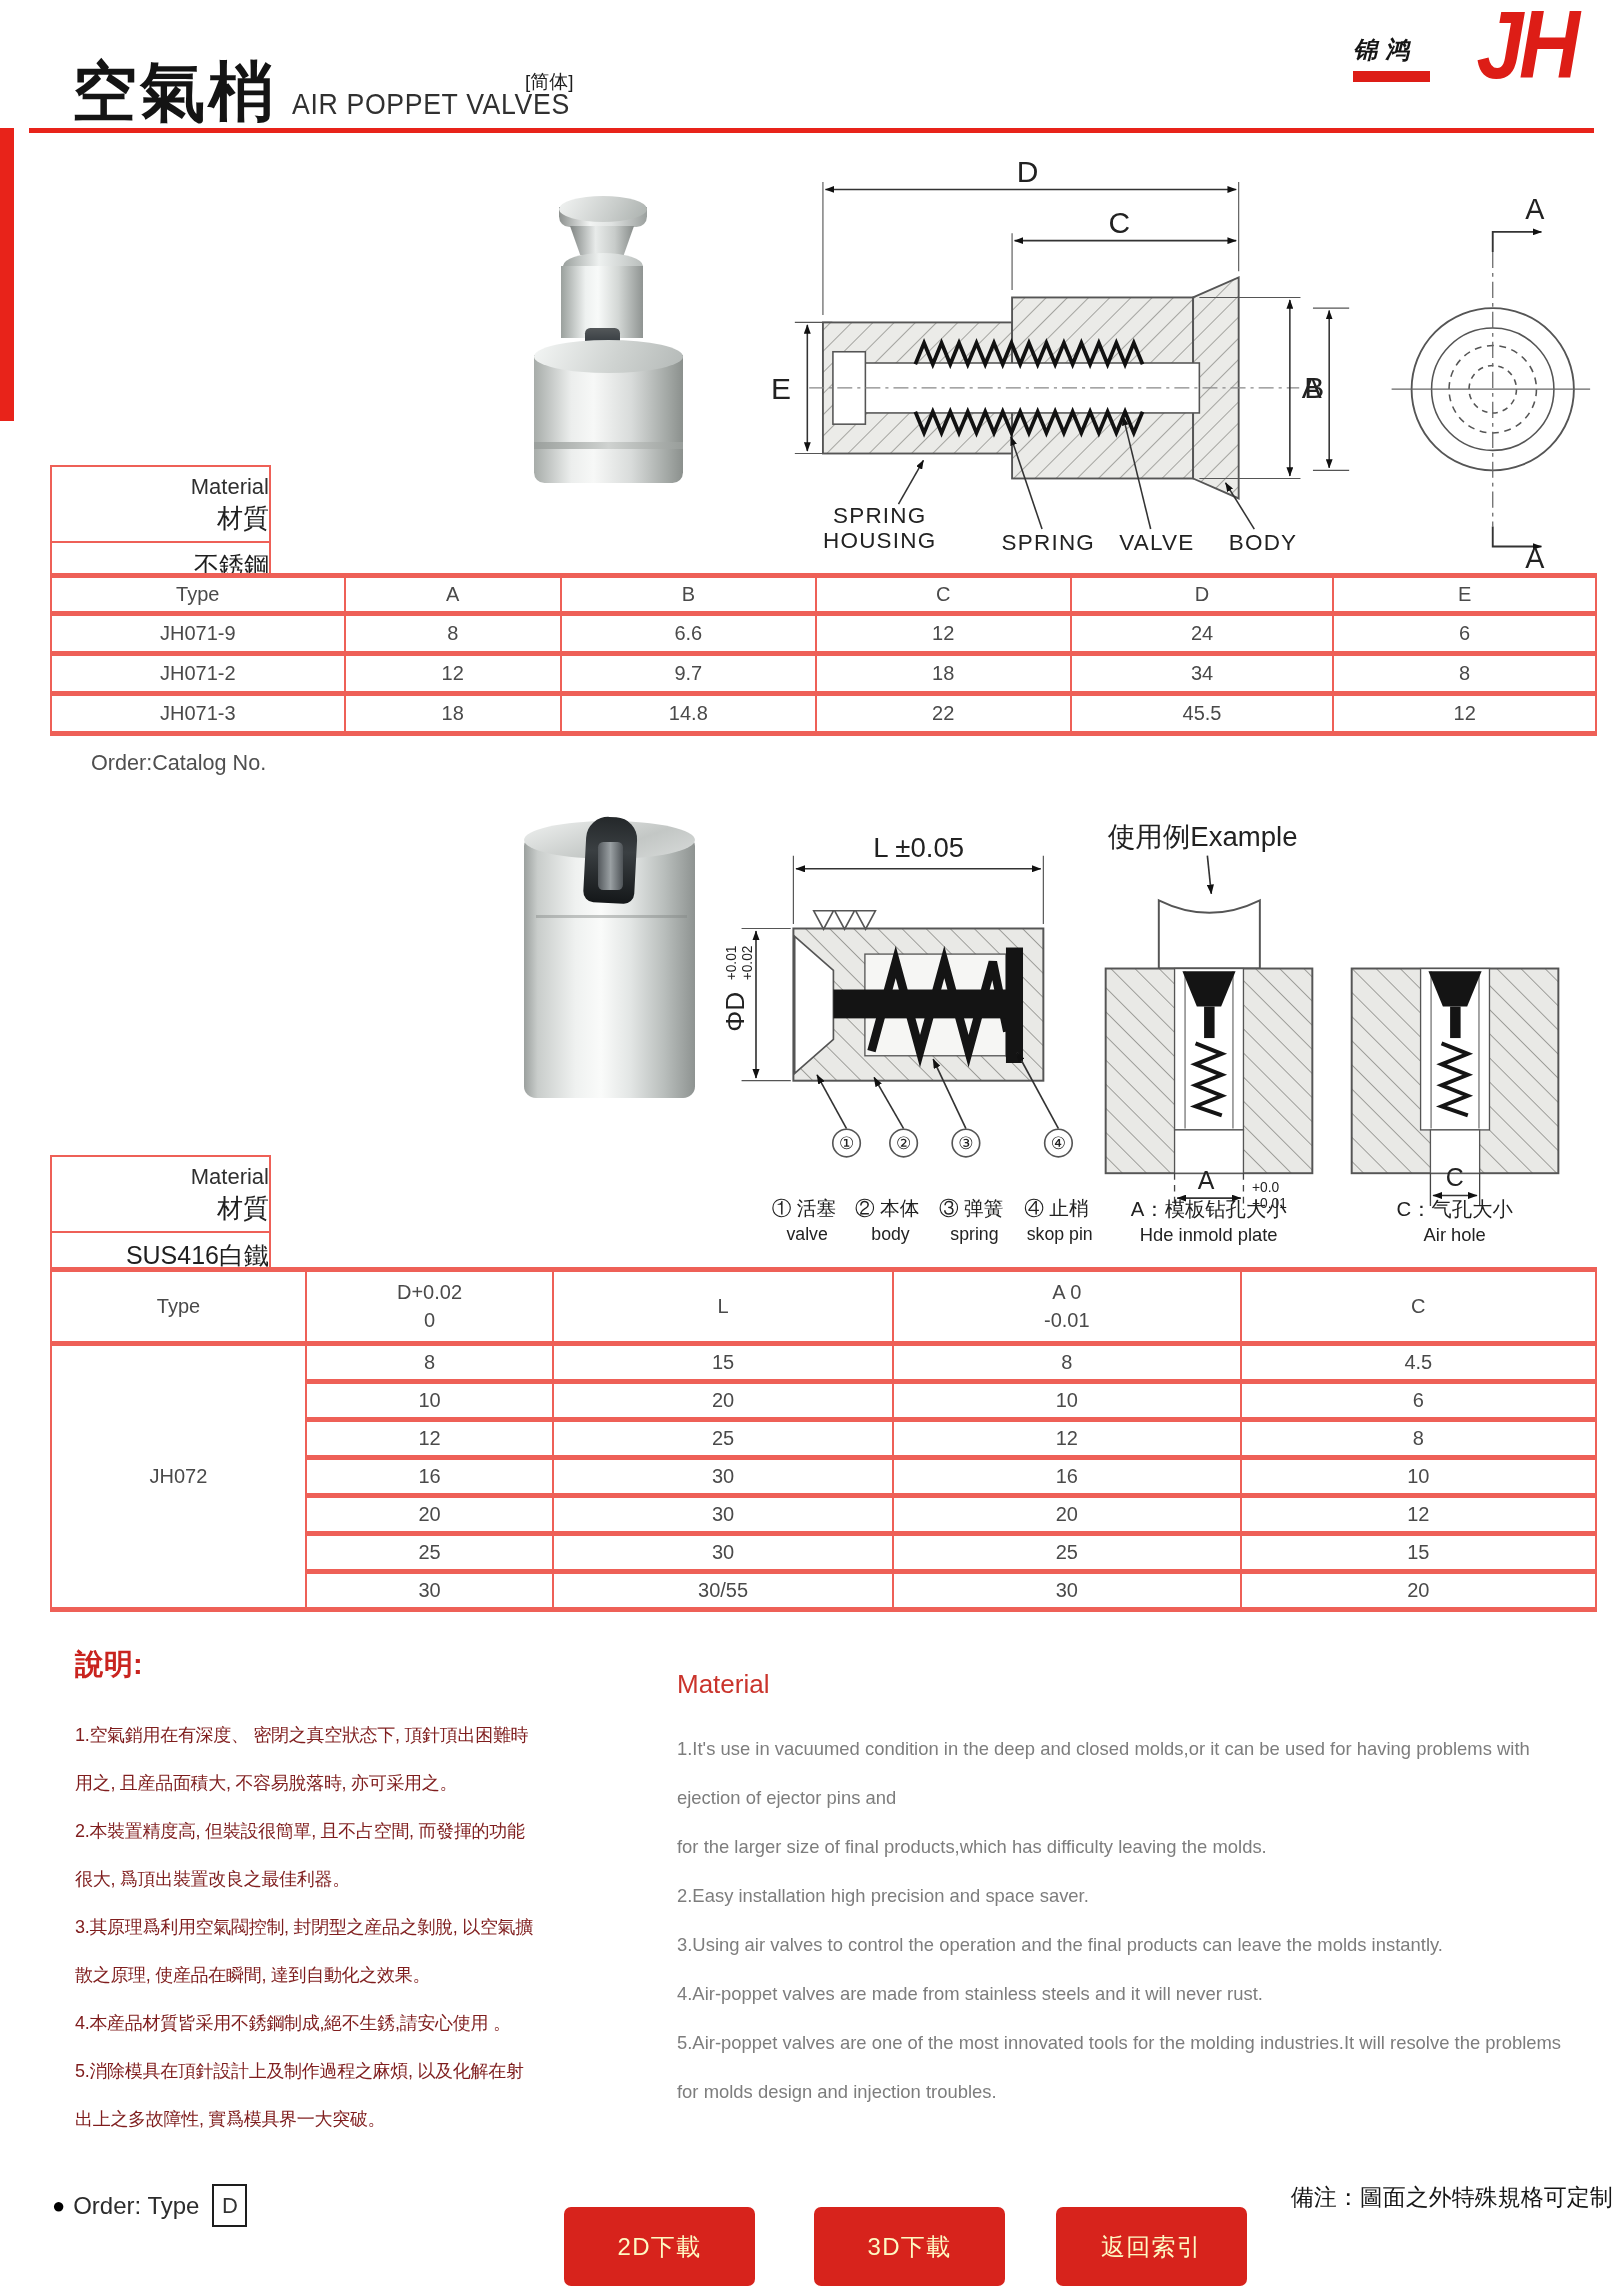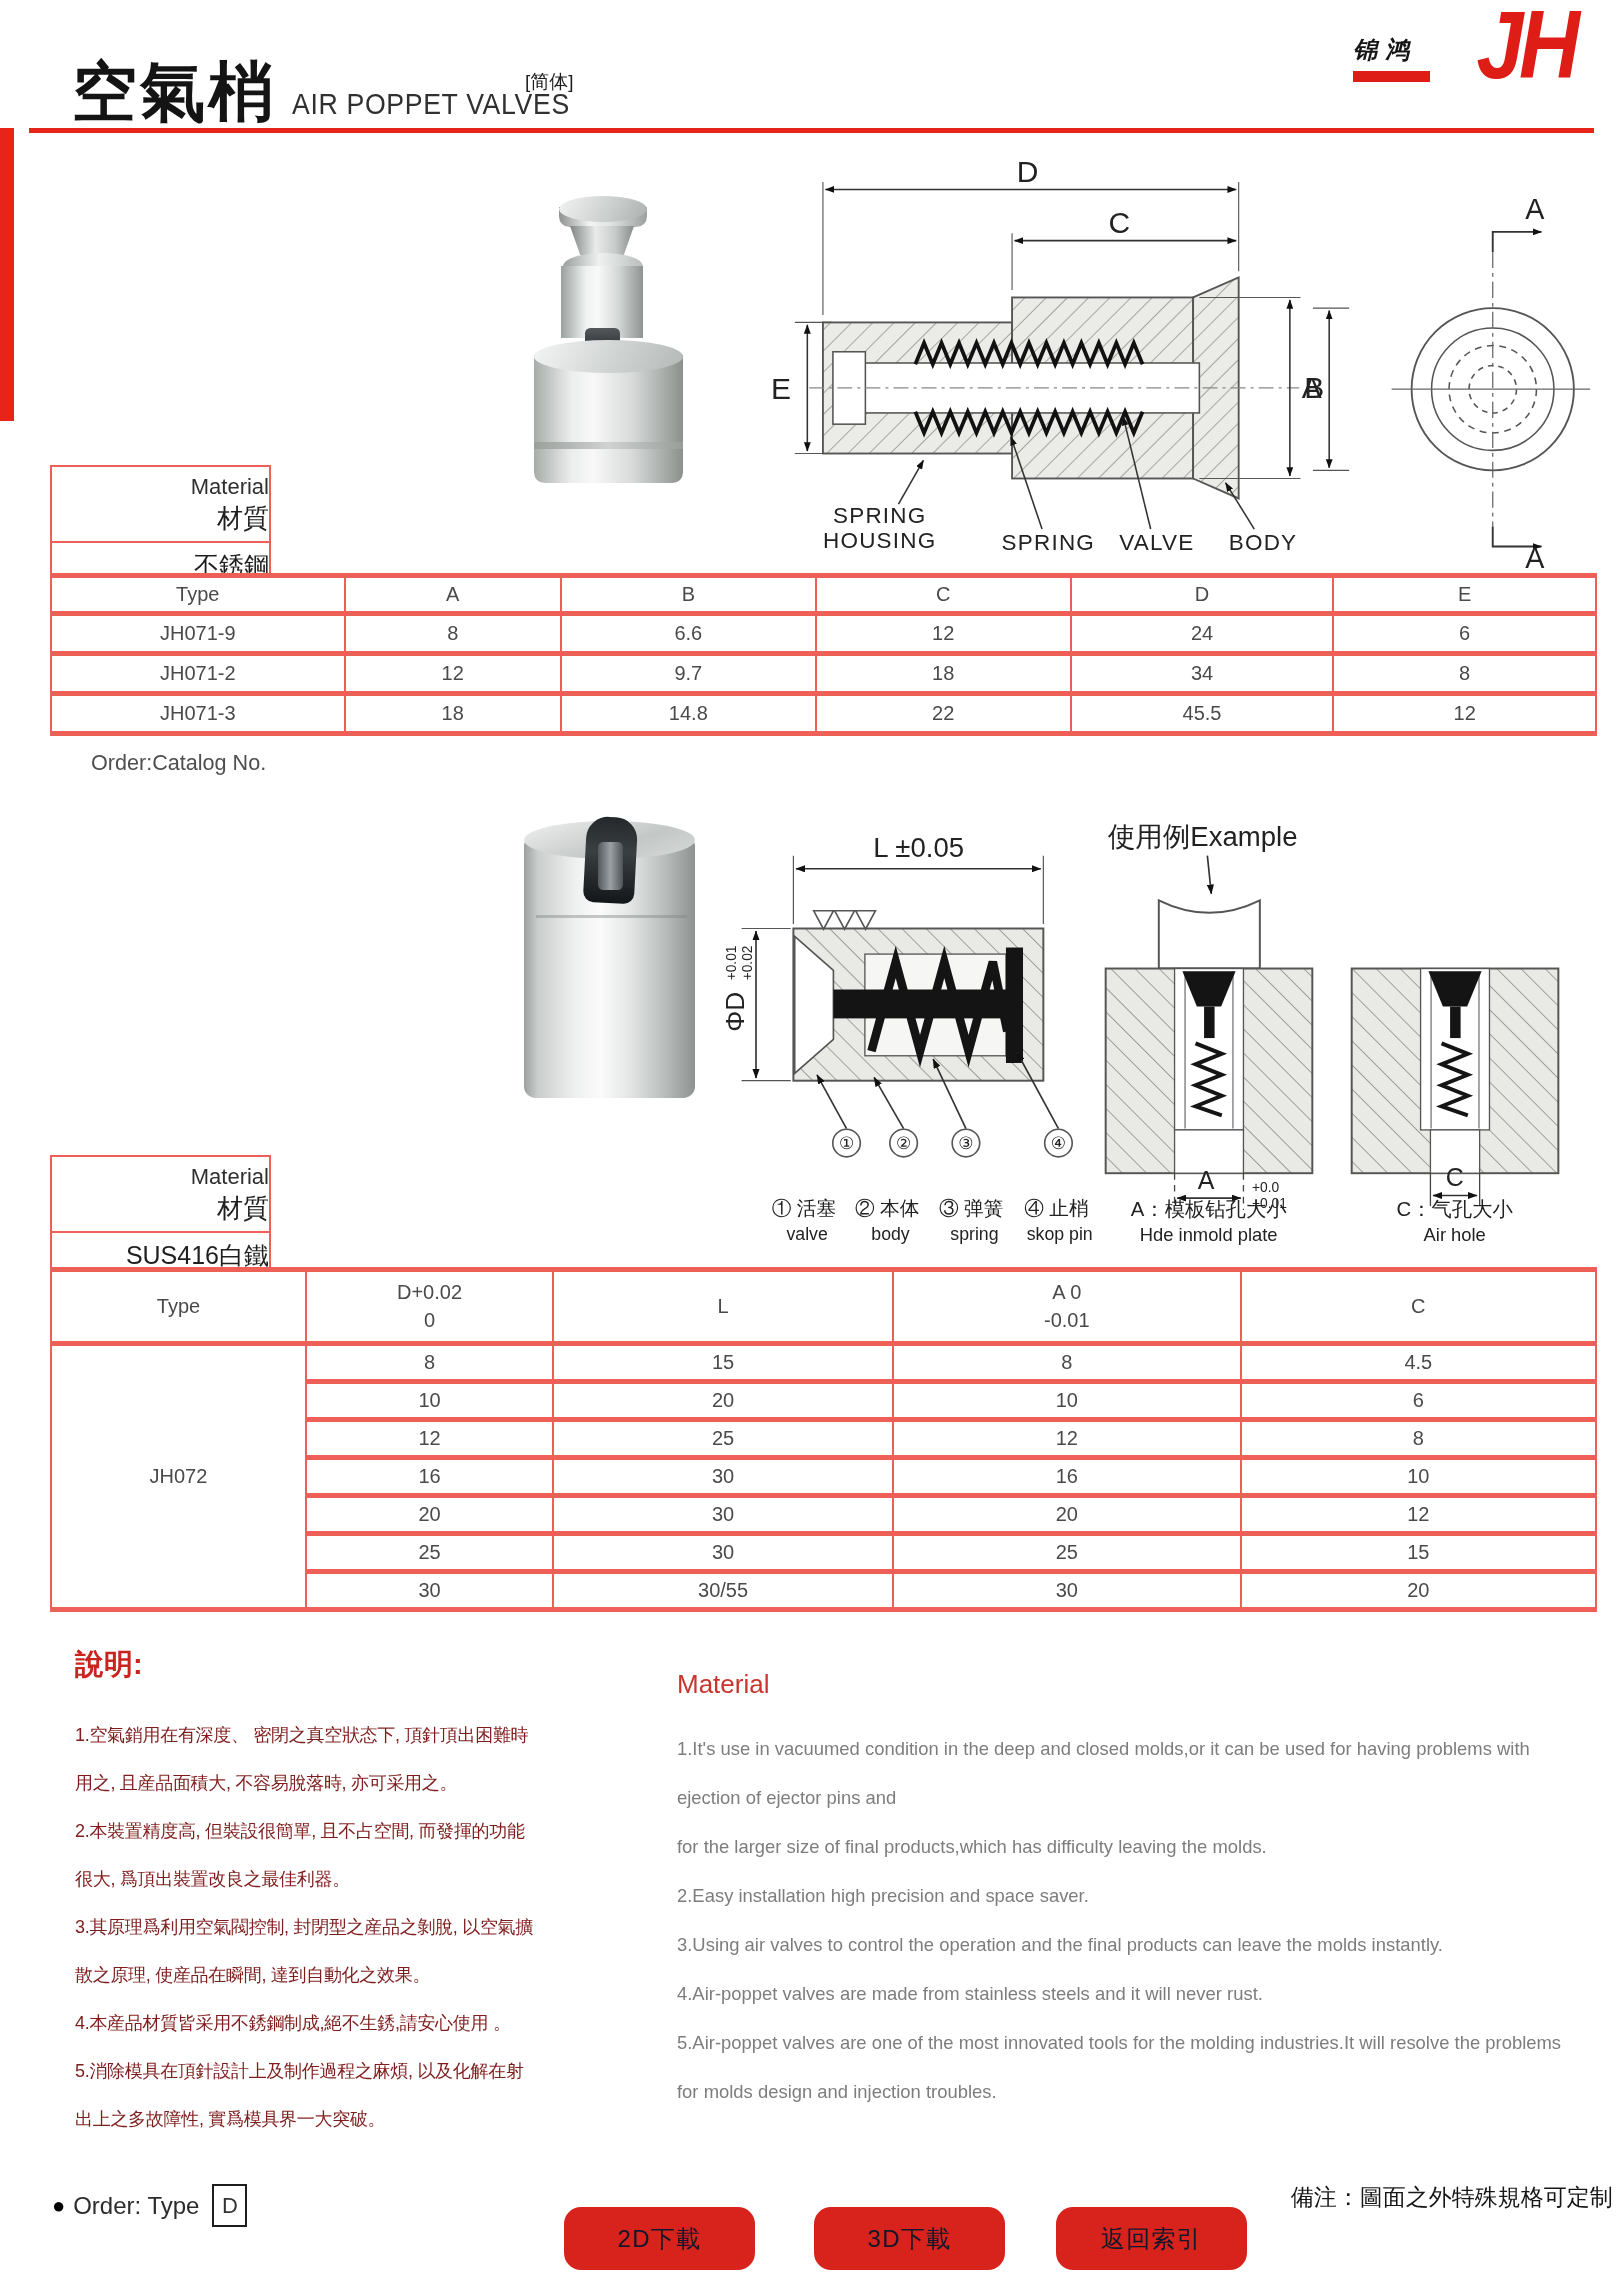--- a/index.html
+++ b/index.html
@@ -74,21 +74,21 @@
   .note-line{font-size:18px;color:#7f1d1d;line-height:48px;letter-spacing:-0.3px;white-space:nowrap;}
   .details{position:absolute;left:677px;top:1669px;width:936px;}
   .details-heading{font-size:26px;color:#ca342c;margin-bottom:23.6px;}
   .detail-line{font-size:19px;color:#7d7d7d;line-height:49px;white-space:nowrap;transform:scaleX(.97);transform-origin:left;}
 
   
   .order-line{position:absolute;left:52px;top:2184px;font-size:24px;color:#2c2c2c;display:flex;align-items:center;}
   .order-bullet{font-size:22px;margin-right:7.9px;color:#000;}
   .order-box{display:inline-block;border:2px solid #1d1d1d;width:31px;height:39px;line-height:39px;text-align:center;font-size:22px;color:#333;margin-left:13px;}
   .remark{position:absolute;right:9.2px;top:2182px;font-size:23px;color:#161616;}
-  .btn{position:absolute;top:2207px;width:191px;height:63px;background:#d7231c;border-radius:17px;color:#0f172a;
+  .btn{position:absolute;top:2207px;width:191px;height:79px;background:#d7231c;border-radius:7px;color:#fef9c3;
        font-size:24px;display:flex;align-items:center;justify-content:center;cursor:pointer;letter-spacing:1.3px;}
   .btn-2d{left:564px;} .btn-3d{left:814px;text-align:center;} .btn-back{left:1056px;}
 </style>
 </head>
 <body>
 
 <div class="page">
 
   <div class="title-cn">空氣梢</div>
   <div class="title-en">AIR POPPET VALVES</div>

